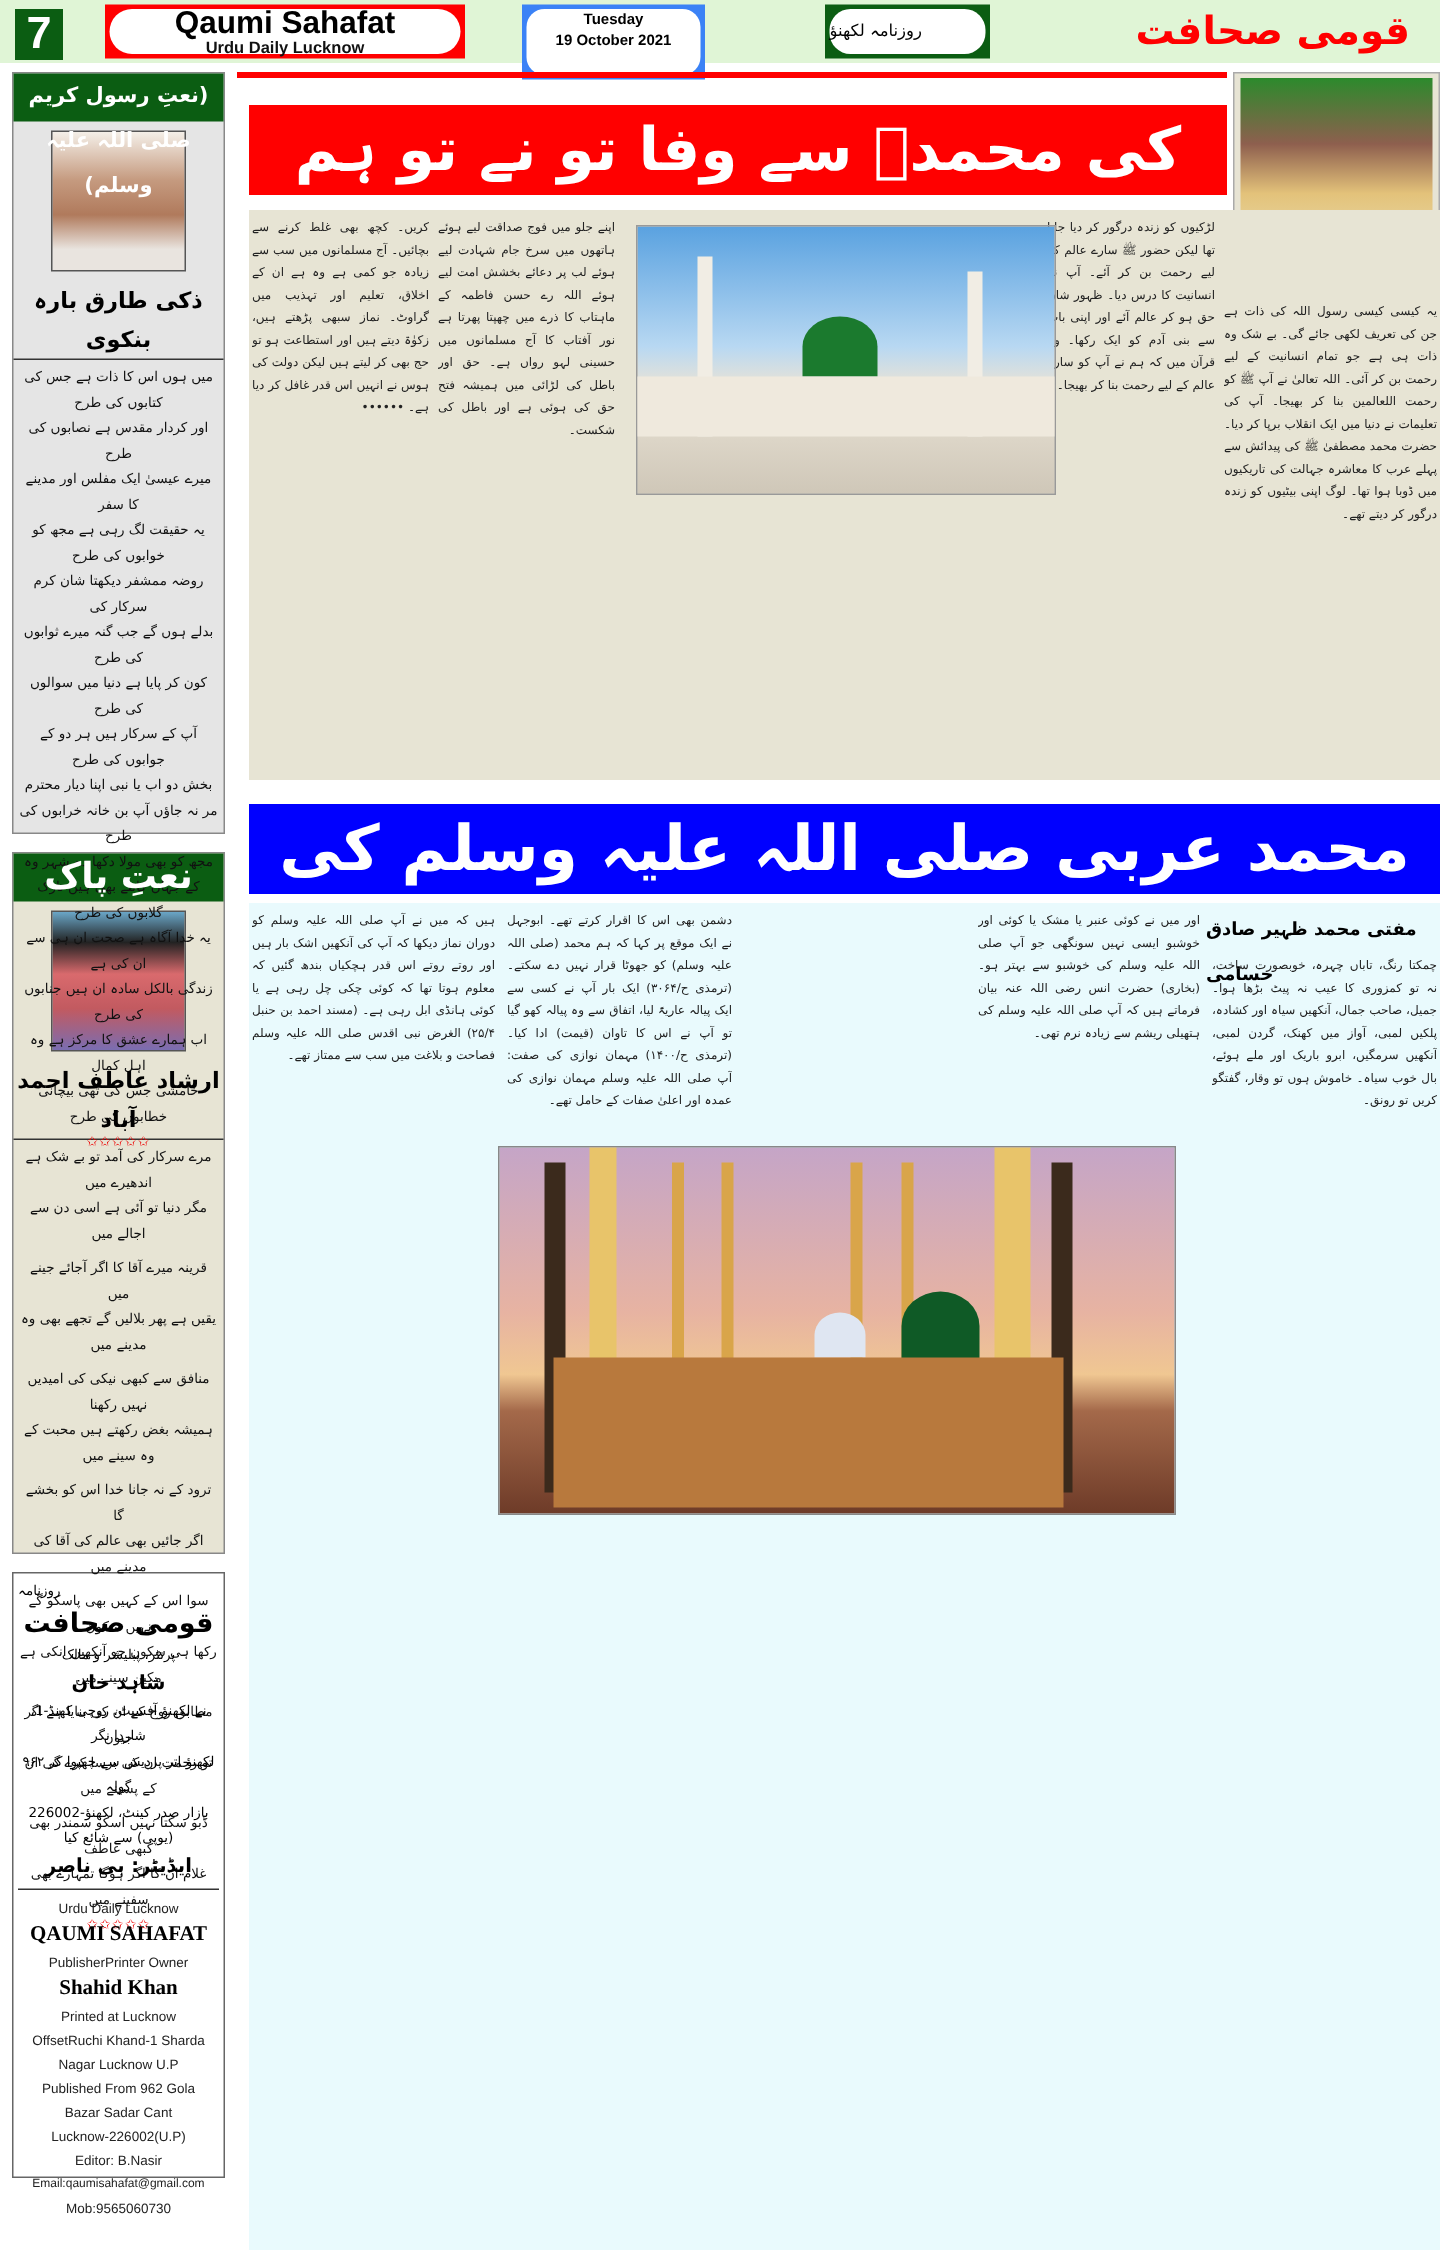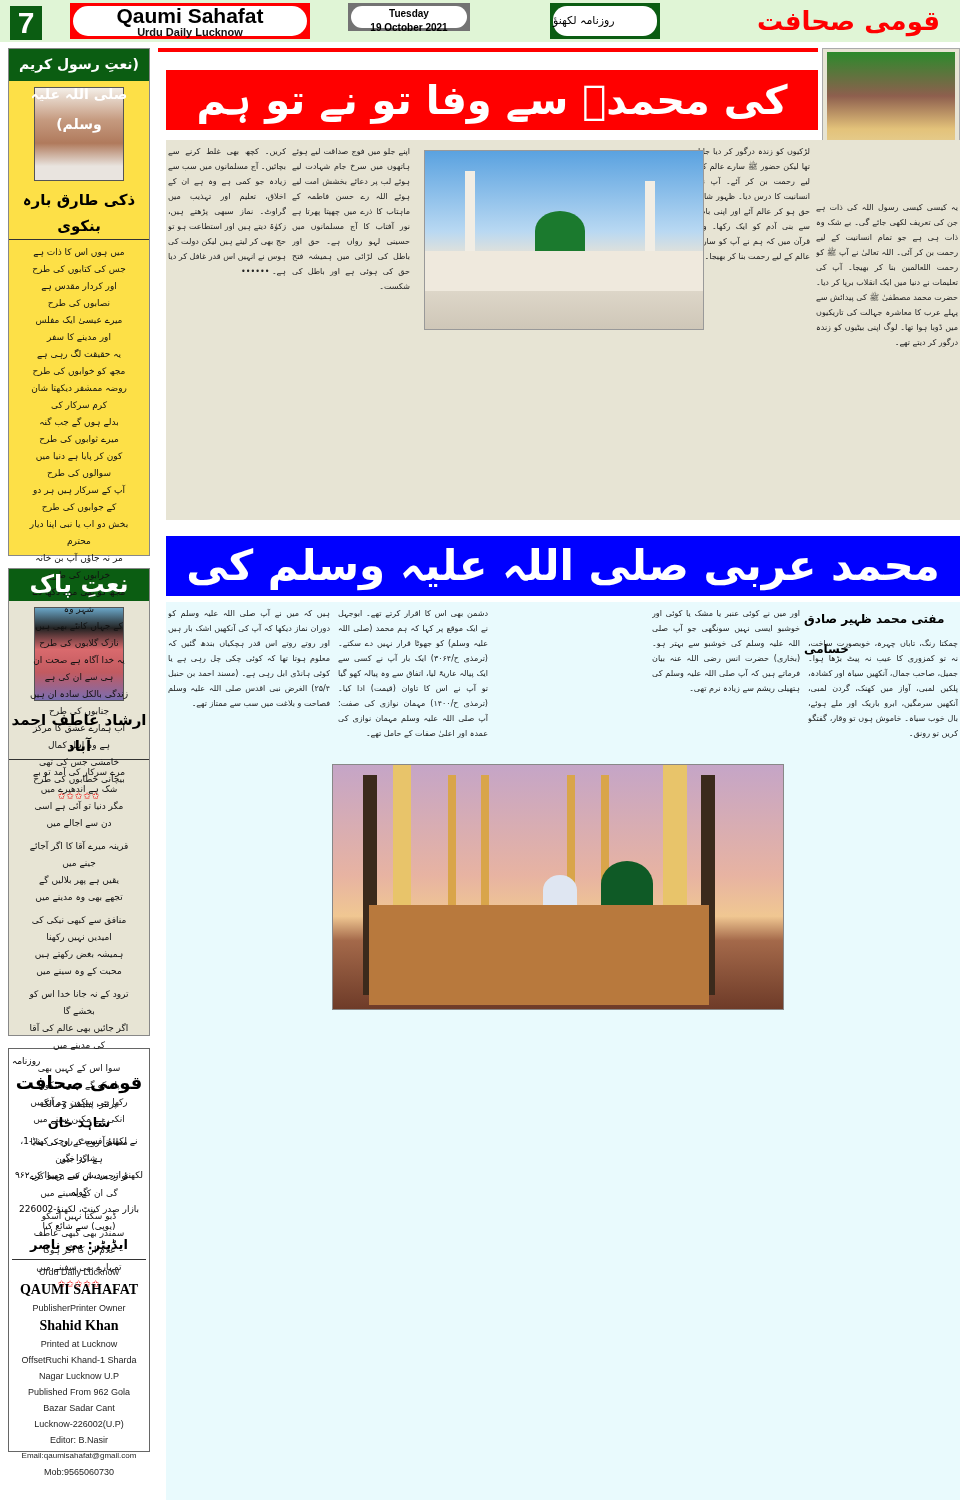--- a/index.html
+++ b/index.html
@@ -3,35 +3,35 @@
 <meta charset="utf-8">
 <style>
   * { box-sizing: border-box; margin: 0; padding: 0; }
   body { width: 960px; height: 1500px; background: #fff; font-family: "DejaVu Sans", sans-serif; position: relative; overflow: hidden; }
   .masthead { position: absolute; left: 0; top: 0; width: 960px; height: 42px; background: #e0f5d6; }
   .page-num { position: absolute; left: 10px; top: 6px; width: 32px; height: 34px; background: #0b5d12; color: #fff; font: bold 30px/34px "Liberation Sans", sans-serif; text-align: center; }
   .en-title-box { position: absolute; left: 70px; top: 3px; width: 240px; height: 36px; background: #f00; padding: 3px; }
   .en-title-inner { width: 100%; height: 100%; background: #fff; border-radius: 15px; text-align: center; }
   .en-title { font: bold 21px/20px "Liberation Sans", sans-serif; color: #000; }
   .en-sub { font: bold 11px/12px "Liberation Sans", sans-serif; color: #111; }
-  .date-box { position: absolute; left: 348px; top: 3px; width: 122px; height: 28px; background: #737373; padding: 3px; }
+  .date-box { position: absolute; left: 348px; top: 3px; width: 122px; height: 50px; background: #3b82f6; padding: 3px; }
   .date-inner { width: 100%; height: 100%; background: #fff; border-radius: 12px; text-align: center; font: bold 10px/14px "Liberation Sans", sans-serif; padding-top: 1px; }
   .urdu-tag-box { position: absolute; left: 550px; top: 3px; width: 110px; height: 36px; background: #0b5d12; padding: 3px; }
   .urdu-tag-inner { width: 100%; height: 100%; background: #fff; border-radius: 14px; text-align: left; font: 11px/30px "DejaVu Sans", sans-serif; direction: rtl; }
   .urdu-logo { position: absolute; right: 20px; top: 2px; color: #f00; font: bold 26px/38px "DejaVu Sans", sans-serif; direction: rtl; }
 
   .left-col { position: absolute; left: 8px; top: 48px; width: 142px; }
   .panel { border: 1px solid #888; }
-  .naat1 { background: #fde047; height: 508px; }
+  .naat1 { background: #e5e5e5; height: 508px; }
   .green-head { background: #0b5d12; color: #fff; text-align: center; direction: rtl; font: bold 14px/30px "DejaVu Sans", sans-serif; height: 32px; }
   .photo { margin: 6px auto; width: 90px; height: 94px; border: 1px solid #555; }
   .photo.man1 { background: linear-gradient(180deg,#f4efe8 0%,#c59a7f 35%,#b07a5c 60%,#e9e4df 85%); }
   .photo.man2 { background: linear-gradient(180deg,#6aa6c7 0%,#222 22%,#d96a6d 45%,#c25a60 70%,#7a6db1 100%); }
   .byline { text-align: center; direction: rtl; font: bold 15px/26px "DejaVu Sans", sans-serif; border-bottom: 1px solid #333; }
-  .poem { direction: rtl; text-align: center; font: 9px/17px "DejaVu Sans", sans-serif; padding: 4px 20px; color: #111; }
+  .poem { direction: rtl; text-align: center; font: 9px/17px "DejaVu Sans", sans-serif; padding: 4px 4px; color: #111; }
   .stars { color: #e00; text-align: center; font-size: 9px; letter-spacing: 1px; }
   .naat2 { background: #e7e4d4; margin-top: 12px; height: 468px; }
   .imprint { margin-top: 12px; border: 1px solid #666; background: #fff; height: 404px; padding: 4px 3px; text-align: center; }
   .imp-u { direction: rtl; font: 9px/17px "DejaVu Sans", sans-serif; }
   .imp-big { direction: rtl; font: bold 18px/26px "DejaVu Sans", sans-serif; }
   .imp-bold { direction: rtl; font: bold 13px/20px "DejaVu Sans", sans-serif; }
   .imp-e { font: 9px/16px "Liberation Sans", sans-serif; color: #222; }
   .imp-eb { font: bold 14px/20px "Liberation Serif", serif; }
   .divider { border-top: 1px solid #333; margin: 4px 0; }
 

